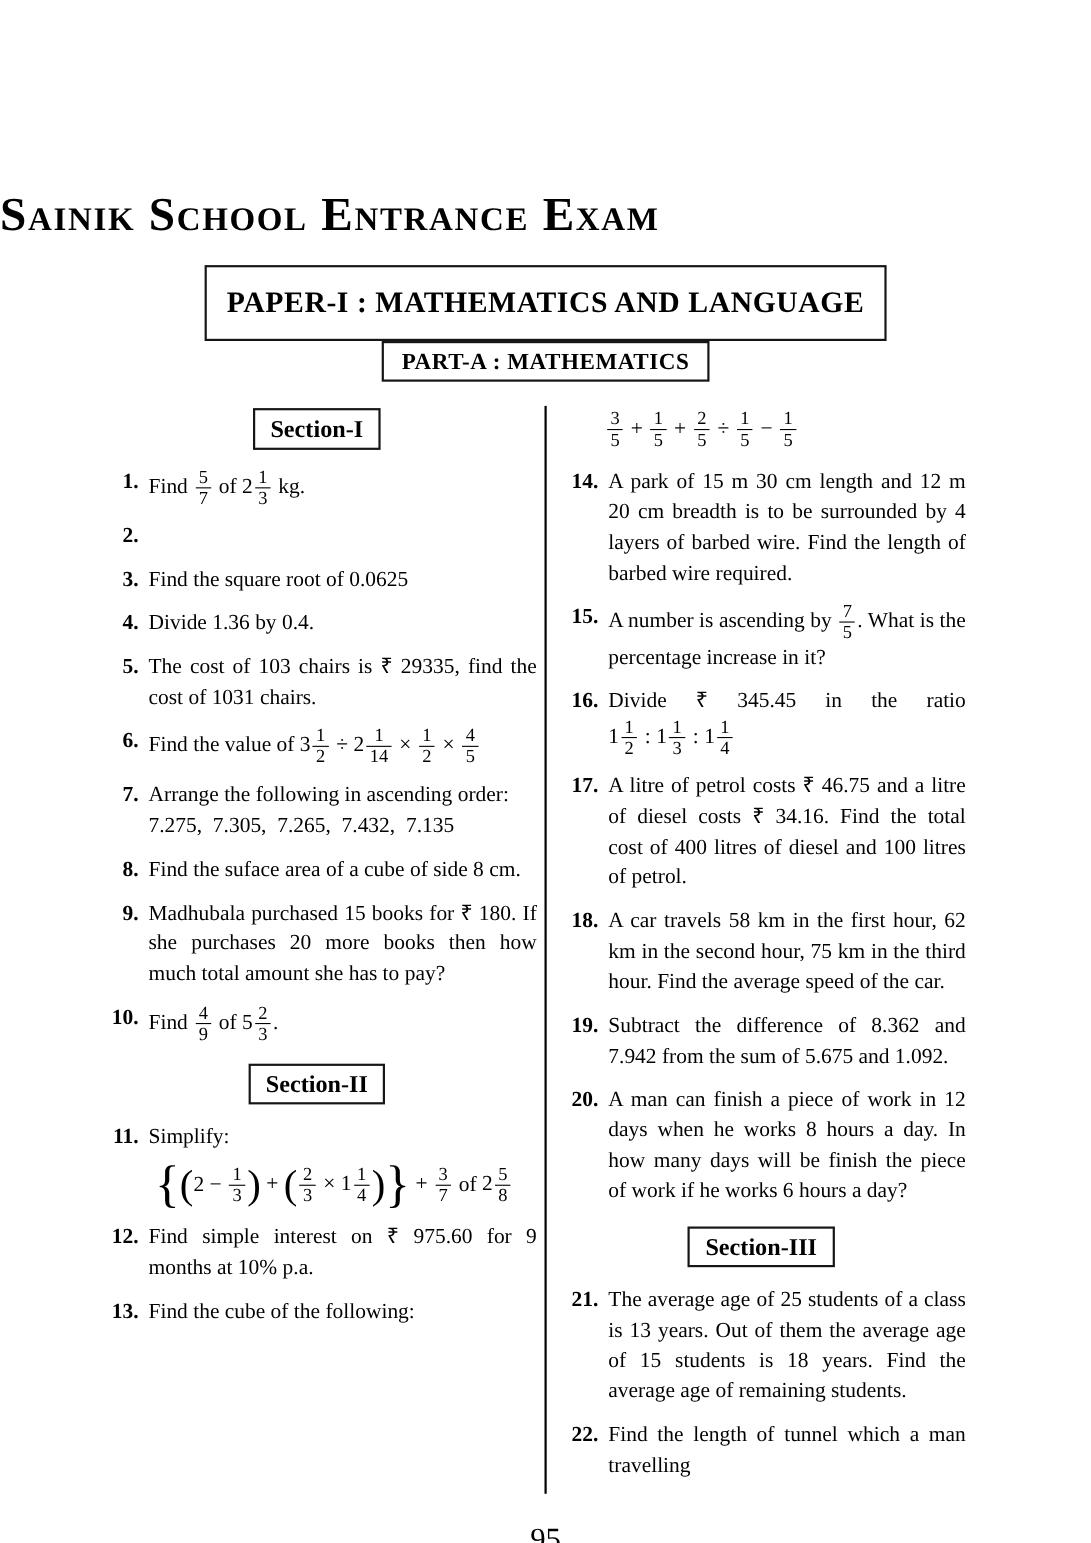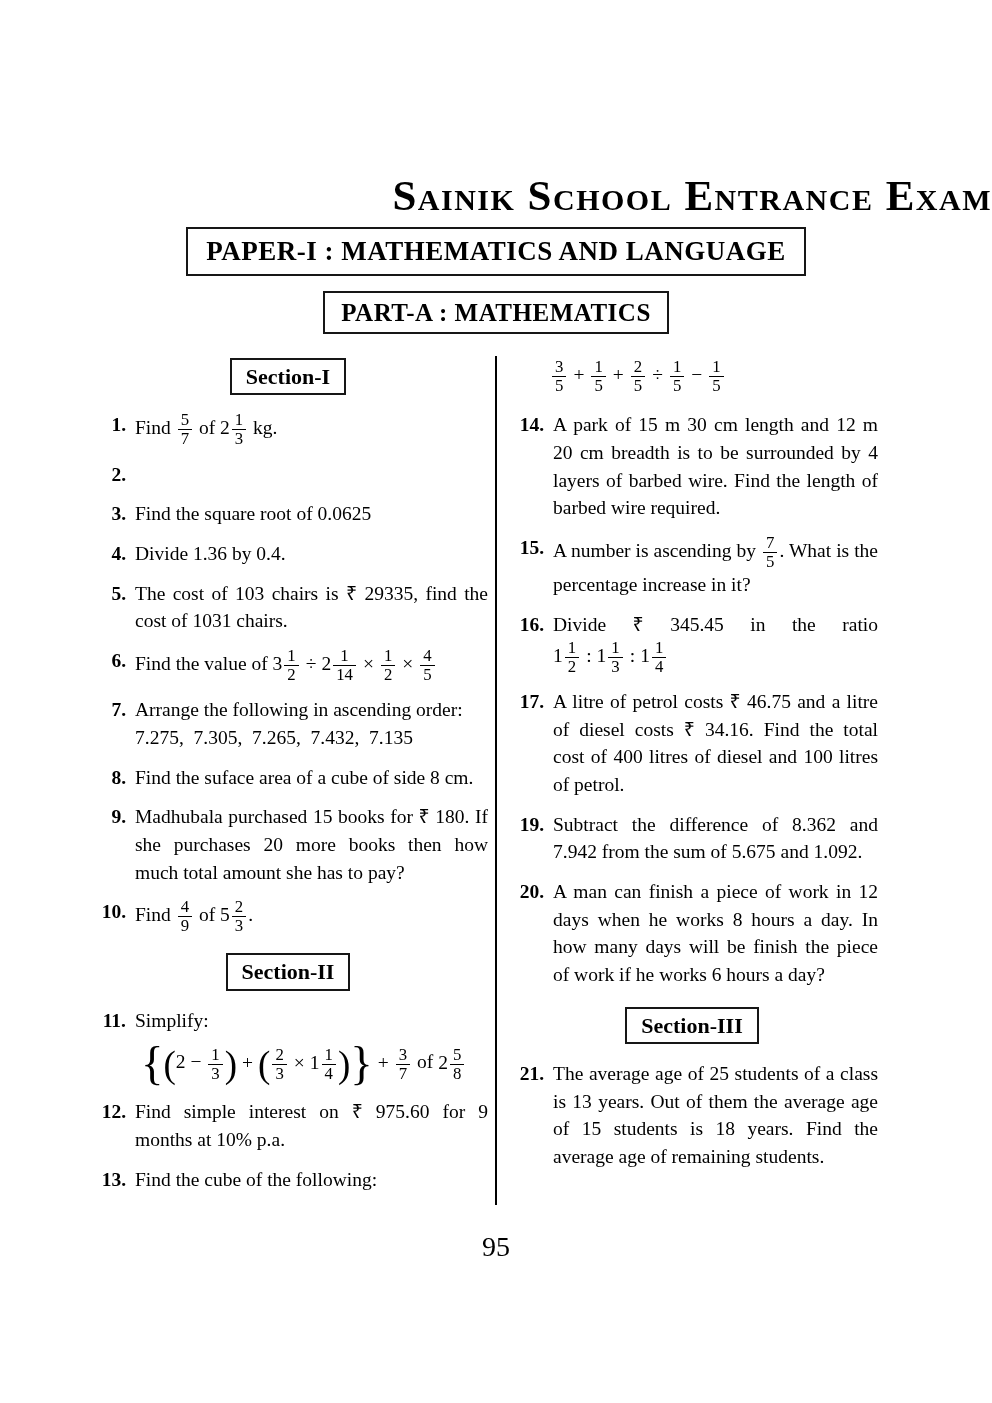--- a/index.html
+++ b/index.html
@@ -1,26 +1,26 @@
 <!DOCTYPE html>
 <html><head>
 <meta charset="utf-8">
 <style>
   html,body{margin:0;padding:0;background:#ffffff;}
   body{width:992px;height:1403px;overflow:hidden;color:#000;
        font-family:"Liberation Serif", serif;font-size:19.5px;line-height:1.42;}
   .page{position:relative;width:992px;height:1403px;background:#fff;}
 
-  .title{ text-align:right;padding-top:172px;font-size:43px;font-weight:bold;
-          font-variant:small-caps;letter-spacing:1.5px;line-height:1.1;padding-left:40px;}
+  .title{ text-align:left;padding-top:172px;font-size:43px;font-weight:bold;
+          font-variant:small-caps;letter-spacing:1.5px;line-height:1.1;}
 
   .head-wrap{text-align:center;}
   .box{display:inline-block;border:2px solid #161616;font-weight:bold;background:#fff;}
-  .paper-box{font-size:27px;padding:3px 18px;margin-top:8px;letter-spacing:0.5px;}
-  .part-box{font-size:25px;padding:2px 16px;margin-top:15px;letter-spacing:0.5px;}
+  .paper-box{font-size:27px;padding:13px 18px;margin-top:22px;letter-spacing:0.5px;}
+  .part-box{font-size:21px;padding:2px 16px;letter-spacing:0.5px;}
   .sec-box{font-size:22px;padding:1px 14px;}
 
   .columns{display:flex;align-items:stretch;margin:22px 114px 0 88px;}
   .col-left{flex:0 0 400px;width:400px;}
   .vrule{flex:0 0 2px;background:#000;margin:0 9px 0 7px;}
   .col-right{flex:1;min-width:0;}
 
   .sec{text-align:center;margin:2px 0 16px;}
   .sec.mid{margin:18px 0 16px;}
 
@@ -187,39 +187,47 @@
           <span>Divide ₹ 345.45 in the ratio</span>
           <span class="mixed"><span>1</span><span class="frac"><span class="num">1</span><span class="den">2</span></span></span><span class="op">:</span><span class="mixed"><span>1</span><span class="frac"><span class="num">1</span><span class="den">3</span></span></span><span class="op">:</span><span class="mixed"><span>1</span><span class="frac"><span class="num">1</span><span class="den">4</span></span></span>
         </span>
       </div>
 
       <div class="q">
         <span class="q-no">17.</span>
         <span class="q-body">A litre of petrol costs ₹ 46.75 and a litre of diesel costs ₹ 34.16. Find the total cost of 400 litres of diesel and 100 litres of petrol.</span>
       </div>
 
+      <div class="q">
+        <span class="q-no">18.</span>
+        <span class="q-body">A car travels 58 km in the first hour, 62 km in the second hour, 75 km in the third hour. Find the average speed of the car.</span>
+      </div>
 
       <div class="q">
         <span class="q-no">19.</span>
         <span class="q-body">Subtract the difference of 8.362 and 7.942 from the sum of 5.675 and 1.092.</span>
       </div>
 
       <div class="q">
         <span class="q-no">20.</span>
         <span class="q-body">A man can finish a piece of work in 12 days when he works 8 hours a day. In how many days will be finish the piece of work if he works 6 hours a day?</span>
       </div>
 
       <div class="sec mid">
         <span class="box sec-box">Section-III</span>
       </div>
 
       <div class="q">
         <span class="q-no">21.</span>
         <span class="q-body">The average age of 25 students of a class is 13 years. Out of them the average age of 15 students is 18 years. Find the average age of remaining students.</span>
       </div>
 
+      <div class="q">
+        <span class="q-no">22.</span>
+        <span class="q-body">Find the length of tunnel which a man travelling</span>
+      </div>
 
     </div>
   </div>
 
   <div class="page-num">95</div>
 
 </div>
 
 </body></html>

